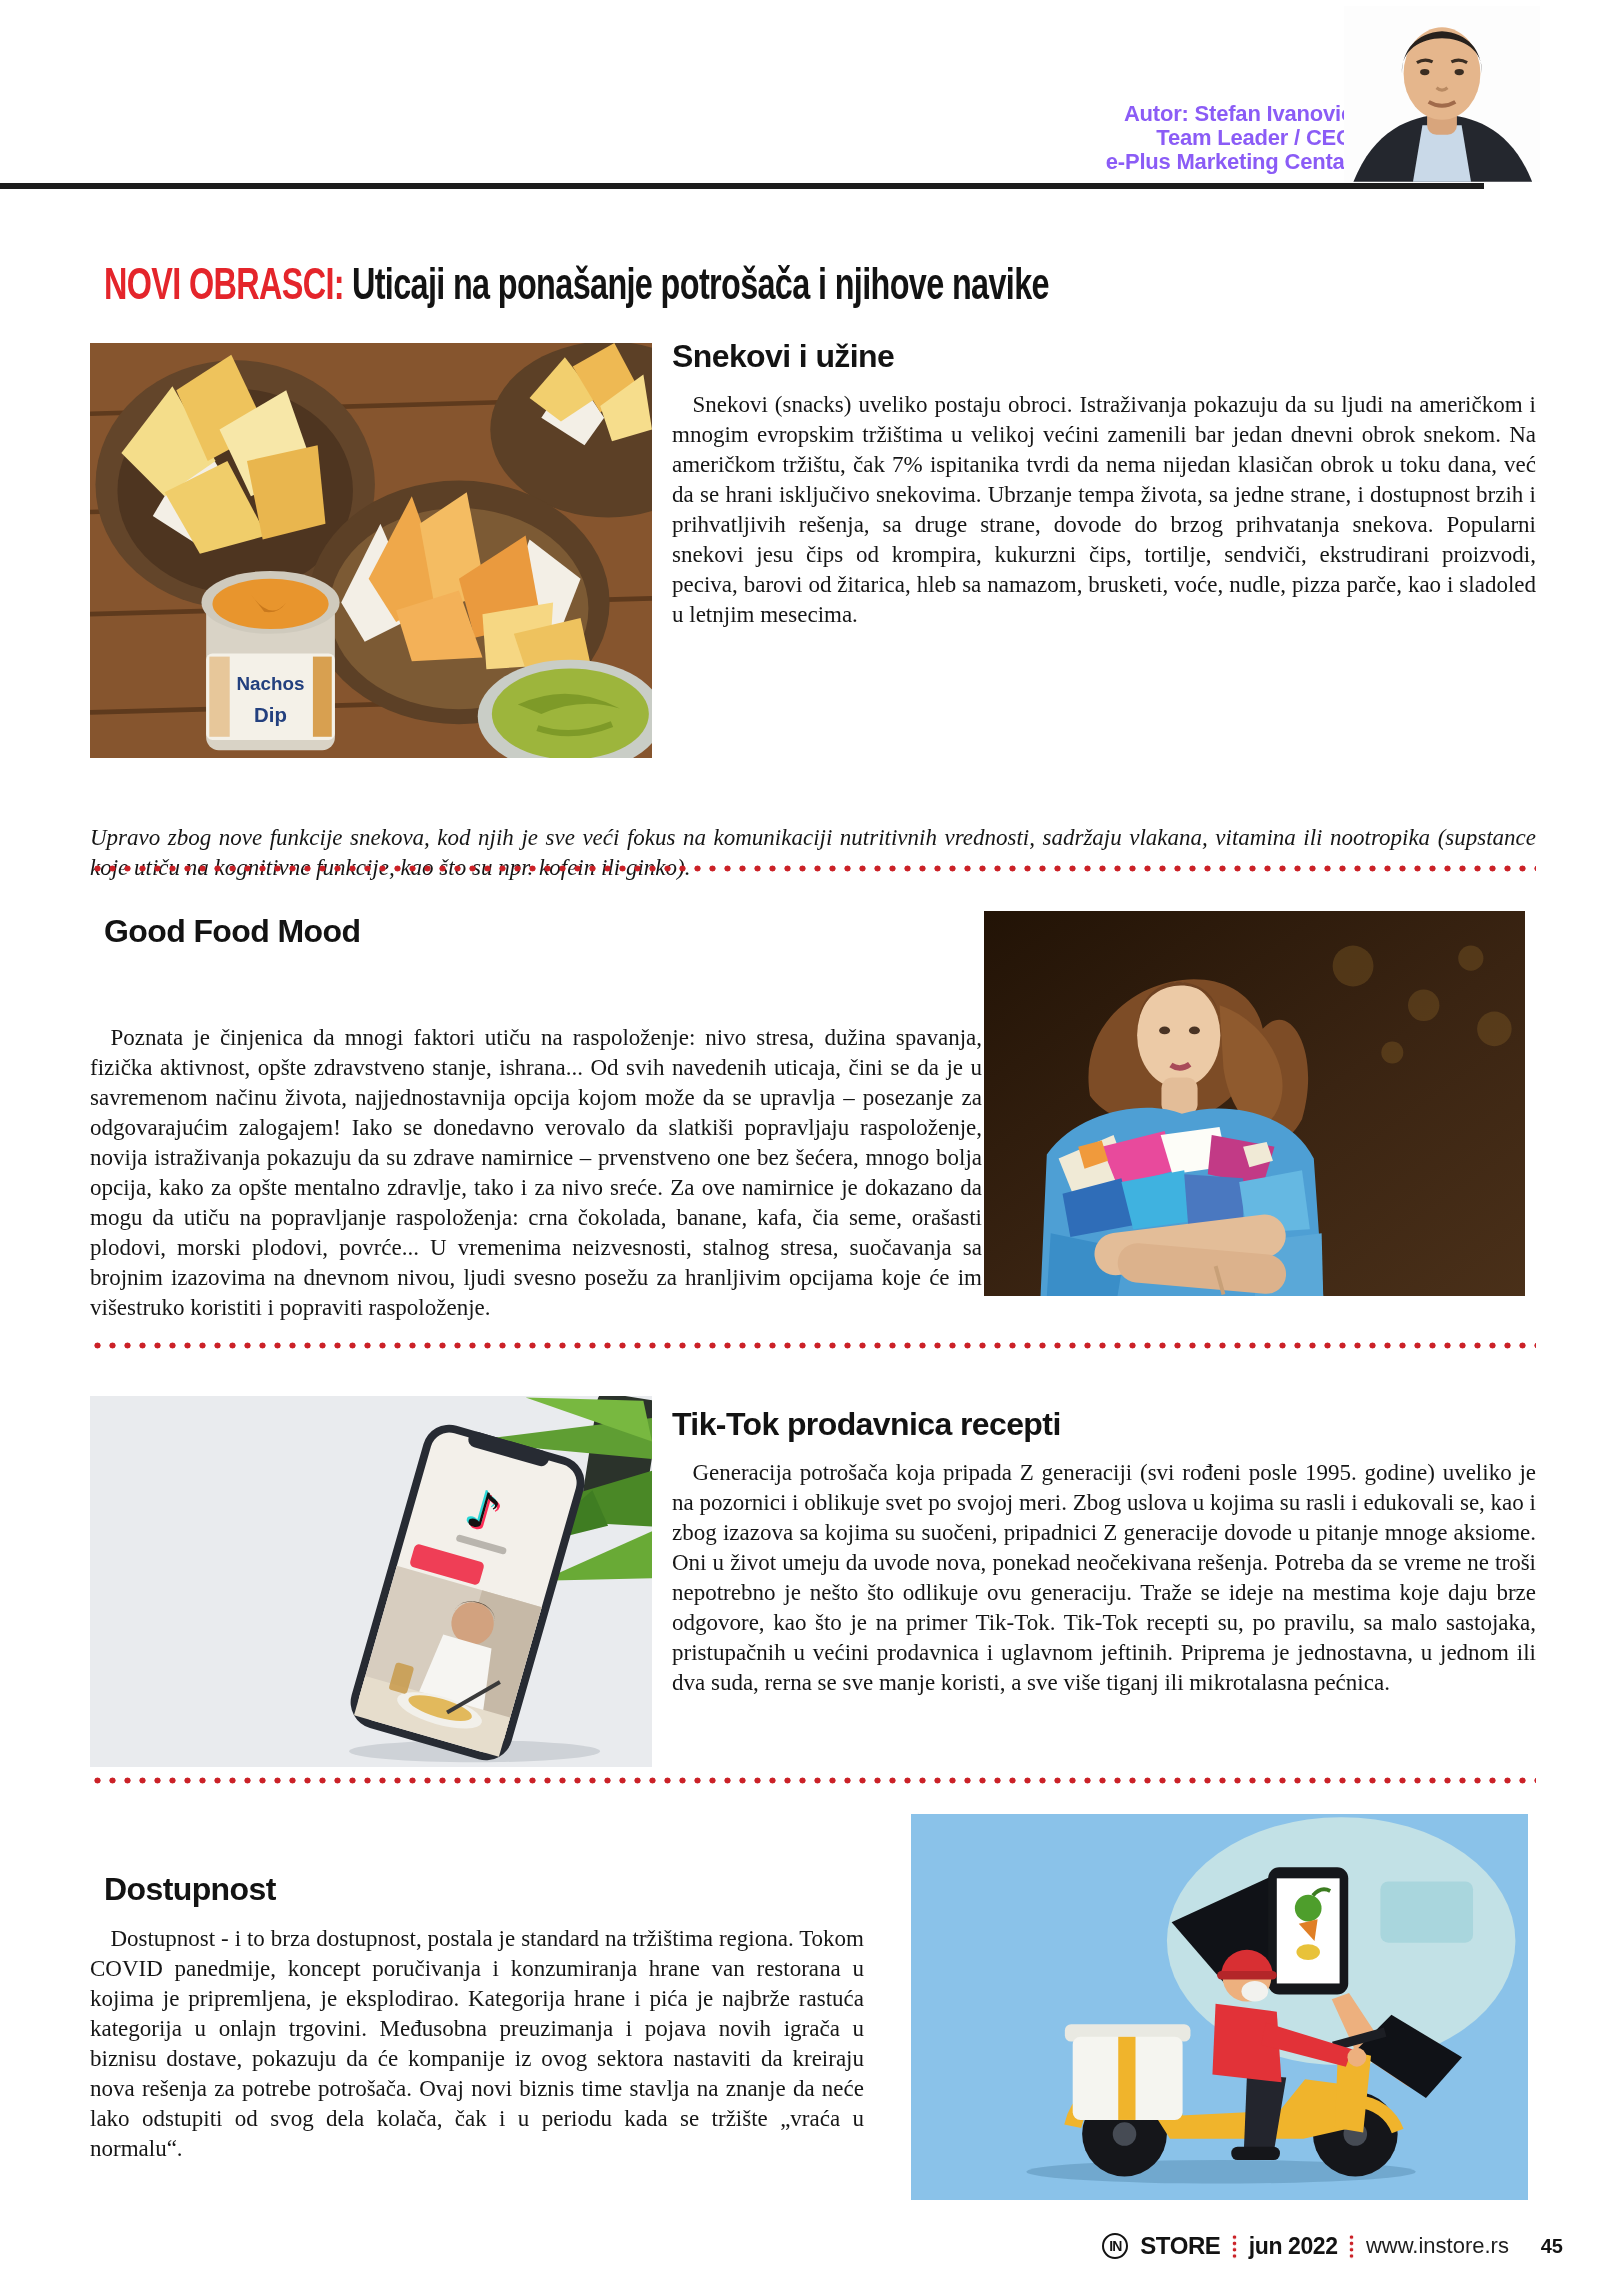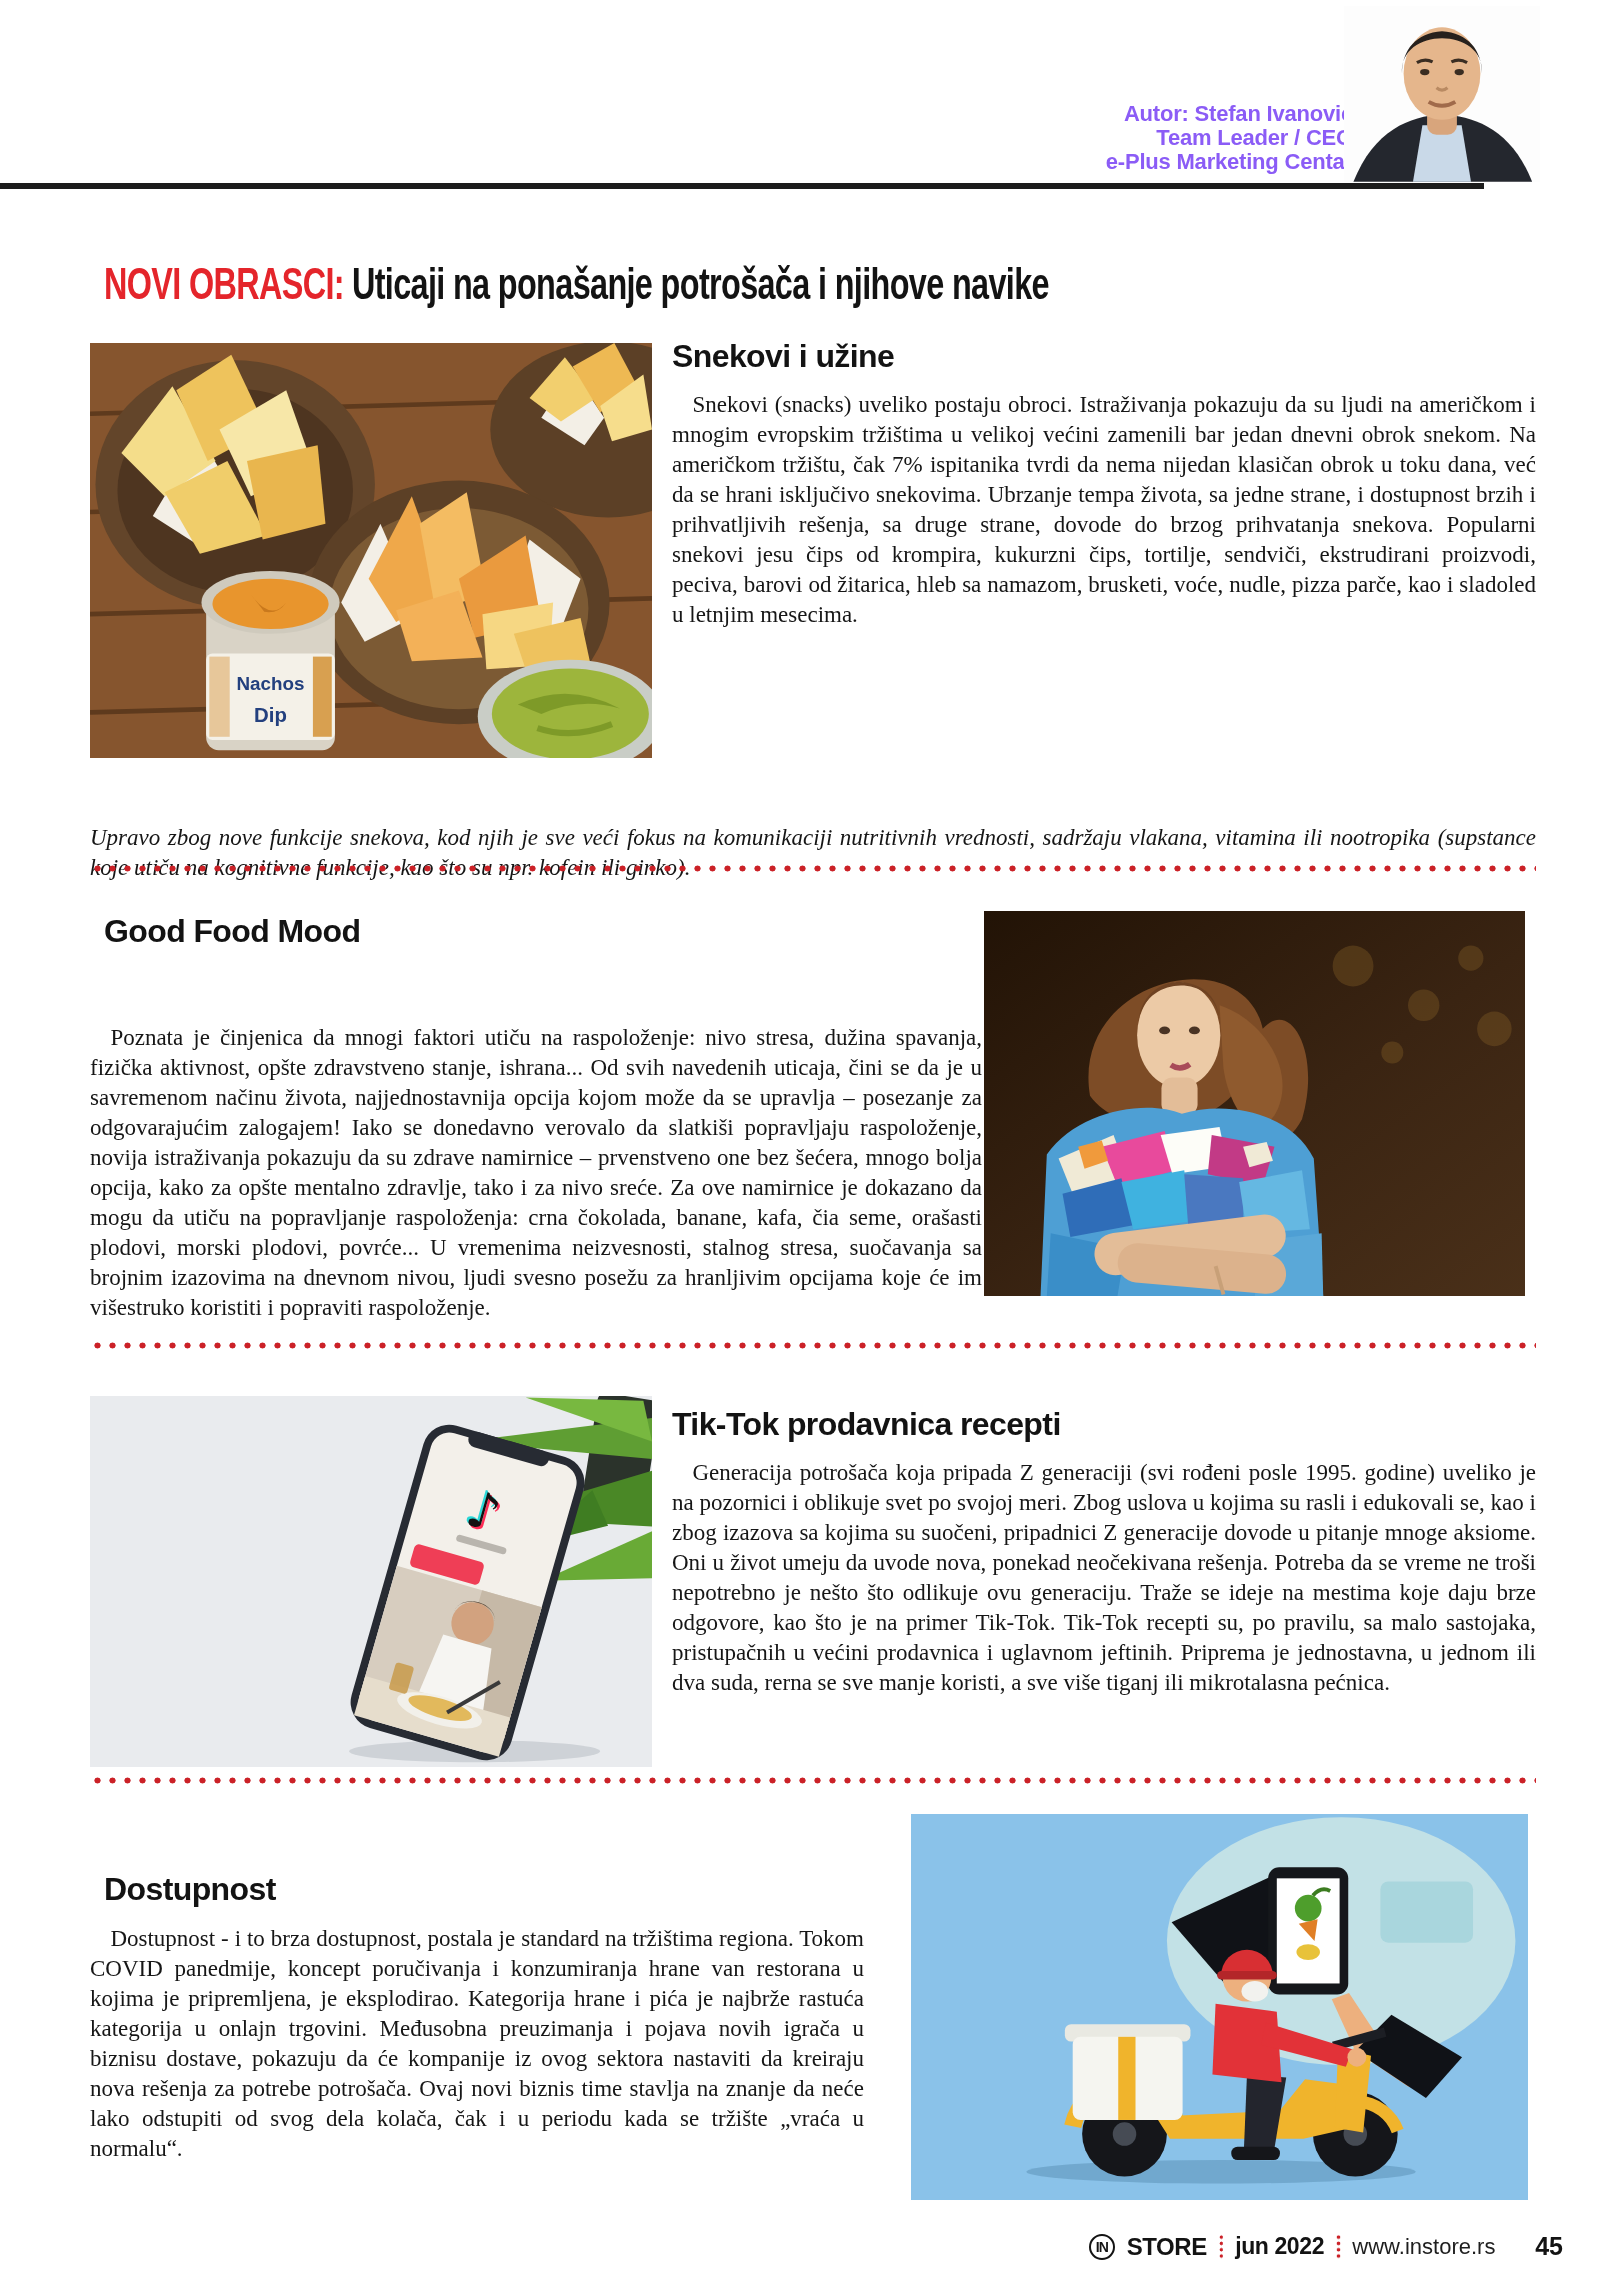--- a/index.html
+++ b/index.html
@@ -56,21 +56,21 @@
     font-family:"Liberation Sans",sans-serif;color:#131313;}
   .logo-circle{width:22px;height:22px;border:2.4px solid #131313;border-radius:50%;
     display:flex;align-items:center;justify-content:center;
     font-size:14px;font-weight:bold;letter-spacing:-0.8px;}
   .logo-store{font-weight:bold;font-size:24px;letter-spacing:-0.4px;}
   .vdots{width:4.7px;height:25px;
     background-image:radial-gradient(circle,#cb2127 1.6px,rgba(0,0,0,0) 2px);
     background-size:4.7px 6.3px;background-repeat:repeat-y;background-position:center 0;}
   .issue{font-weight:bold;font-size:23px;letter-spacing:-0.4px;}
   .site{font-size:22px;color:#1e1e1e;}
-  .pageno{font-weight:bold;font-size:25px;margin-left:28px;}
+  .pageno{font-weight:bold;font-size:20px;margin-left:20px;}
 </style>
 </head>
 <body>
 
 <div class="page">
 
   <div class="author-block">
     <div>Autor: Stefan Ivanović</div>
     <div>Team Leader / CEO</div>
     <div>e-Plus Marketing Centar</div>

